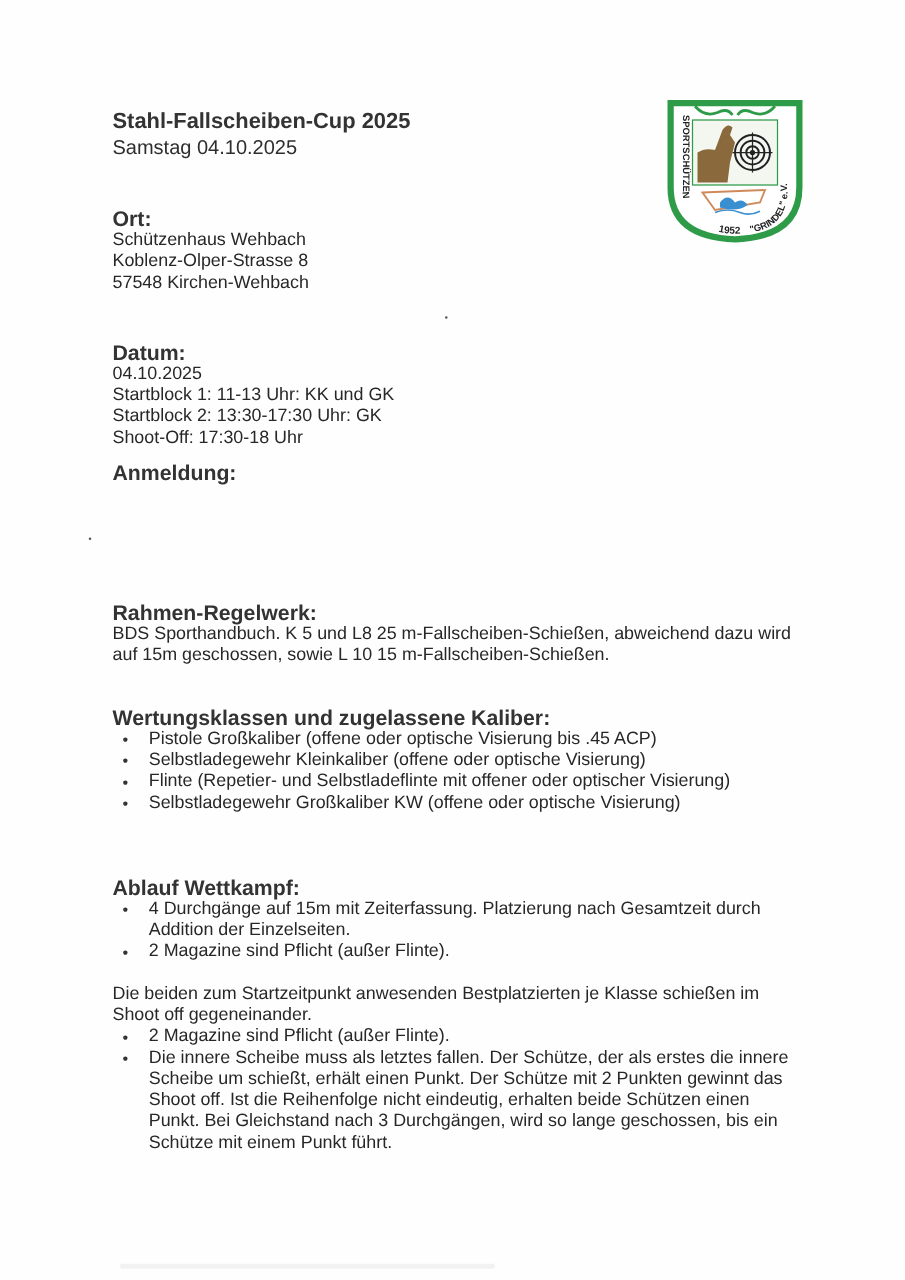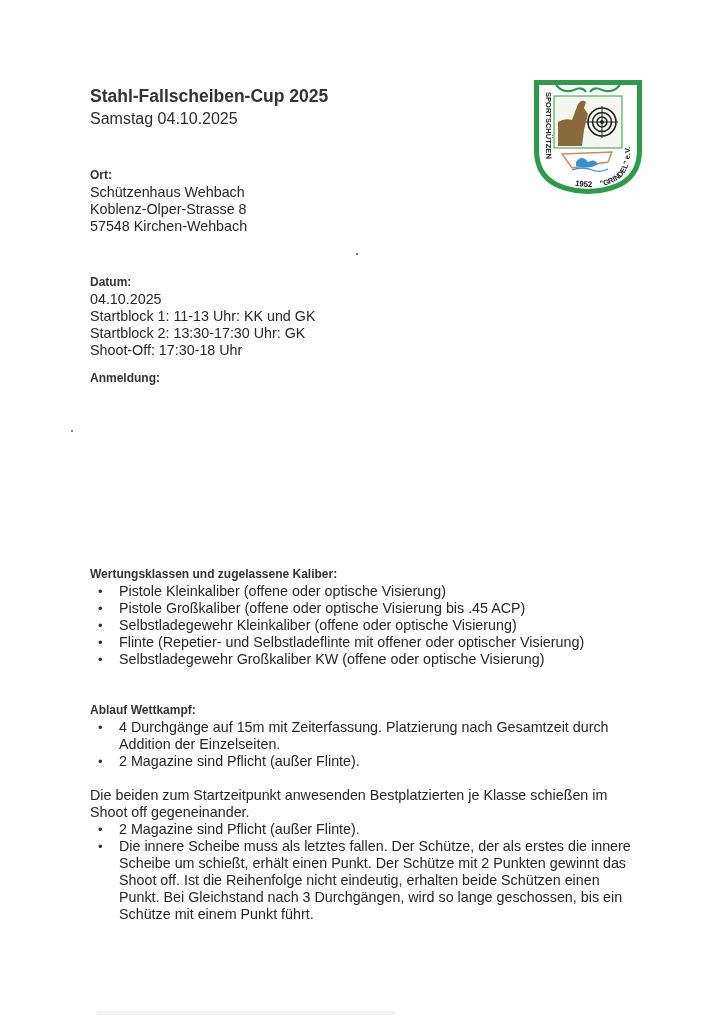--- a/index.html
+++ b/index.html
@@ -6,21 +6,21 @@
   body {
     width: 724px; height: 1024px; background: #fefefe; position: relative; overflow: hidden;
     font-family: "Liberation Sans", sans-serif; color: #2b2b2b;
   }
   .page { position: absolute; left: 0; top: 0; width: 724px; height: 1024px; }
   .title-block { position: absolute; left: 90px; top: 86px; }
   .title { font-weight: bold; font-size: 17.5px; line-height: 21px; color: #333; }
   .subtitle { font-size: 16px; line-height: 24px; color: #2e2e2e; }
   .logo { position: absolute; left: 528px; top: 74px; width: 120px; height: 122px; }
   .section { position: absolute; left: 90px; font-size: 14.3px; line-height: 17px; color: #272727; }
-  .section h2 { margin: 0; font-size: 12px; font-weight: bold; line-height: 17px; color: #333; }
+  .section h2 { margin: 0; font-size: 17px; font-weight: bold; line-height: 17px; color: #333; }
   .section p { margin: 0; }
   .section ul { margin: 0; padding: 0; list-style: none; }
   .section li { position: relative; padding-left: 29px; }
   .section li::before { content: "\2022"; position: absolute; left: 8px; top: 0; font-size: 13px; color: #333; }
   a.email { color: #2a5db0; text-decoration: underline; }
   .speck { position: absolute; width: 2px; height: 2px; background: #555; border-radius: 1px; }
   .footer-ghost { position: absolute; left: 96px; top: 1011px; width: 300px; height: 4px; background: #f2f2f2; border-radius: 2px; }
 </style>
 </head>
 <body>
@@ -79,25 +79,28 @@
     <p>04.10.2025</p>
     <p>Startblock 1: 11-13 Uhr: KK und GK</p>
     <p>Startblock 2: 13:30-17:30 Uhr: GK</p>
     <p>Shoot-Off: 17:30-18 Uhr</p>
   </div>
 
   <div class="section" style="top:370px; width:545px;">
     <h2>Anmeldung:</h2>
   </div>
 
+  <div class="section" style="top:482px; width:545px;">
+    <h2>Rahmen-Regelwerk:</h2>
+    <p>BDS Sporthandbuch. K 5 und L8 25 m-Fallscheiben-Schießen, abweichend dazu wird auf 15m geschossen, sowie L 10 15 m-Fallscheiben-Schießen.</p>
+  </div>
 
   <div class="section" style="top:566px; width:570px;">
     <h2>Wertungsklassen und zugelassene  Kaliber:</h2>
     <ul>
-      <li>Pistole Kleinkaliber (offene oder optische Visierung)</li>
       <li>Pistole Großkaliber (offene oder optische Visierung bis .45 ACP)</li>
       <li>Selbstladegewehr Kleinkaliber (offene oder optische Visierung)</li>
       <li>Flinte (Repetier- und Selbstladeflinte mit offener oder optischer Visierung)</li>
       <li>Selbstladegewehr Großkaliber KW (offene oder optische Visierung)</li>
     </ul>
   </div>
 
   <div class="section" style="top:702px; width:545px;">
     <h2>Ablauf Wettkampf:</h2>
     <ul>

